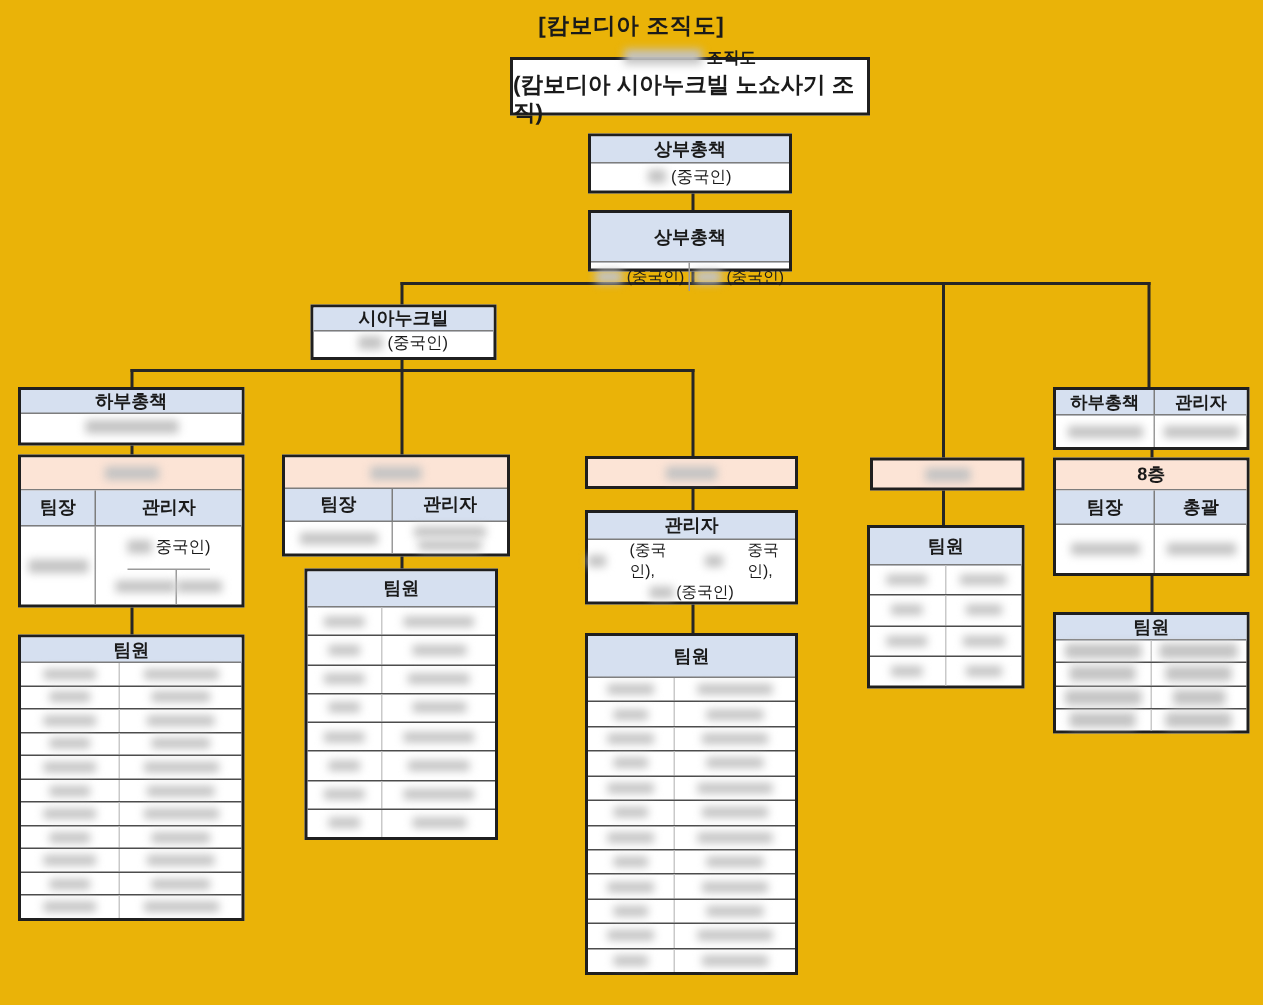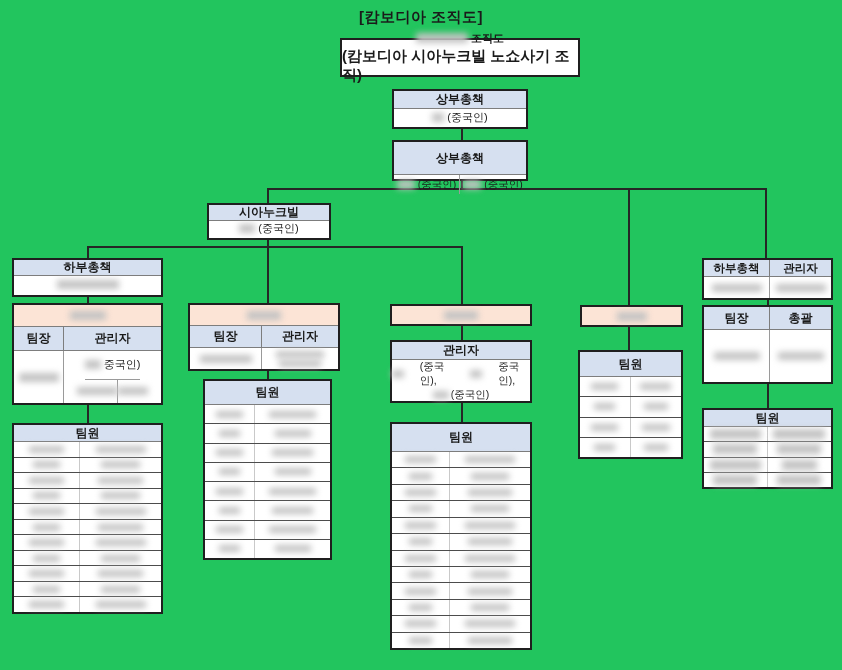--- a/index.html
+++ b/index.html
@@ -1,18 +1,18 @@
 <!DOCTYPE html>
 <html><head>
 <meta charset="utf-8">
 <style>
   * { margin:0; padding:0; box-sizing:border-box; }
   html,body { background:#ffffff; }
   body { font-family:"Liberation Sans","DejaVu Sans",sans-serif; color:#1a1a1a; }
-  #stage { position:relative; width:842px; height:670px; background:#22c55e; overflow:hidden; }
+  #stage { position:relative; width:842px; height:670px; background:#eab308; overflow:hidden; }
 
   .ln { position:absolute; background:#262626; }
 
   .box { position:absolute; background:#fff; border:2px solid #1f1f1f; }
   .hdr { background:#d6e0f0; font-weight:bold; font-size:12px; text-align:center;
          display:flex; align-items:center; justify-content:center;
          border-bottom:1px solid #7d7d7d; }
   .ohdr { background:#fce4d6; font-weight:bold; font-size:12px;
           display:flex; align-items:center; justify-content:center;
           border-bottom:1px solid #7d7d7d; }
@@ -509,20 +509,21 @@
       <div style="width:66px;border-right:1px solid #9a9a9a">
         <span class="blob" style="width:50px;height:8px"></span>
       </div>
       <div style="flex:1">
         <span class="blob" style="width:50px;height:8px"></span>
       </div>
     </div>
   </div>
 
   <div class="box" style="left:702px;top:305px;width:131px;height:79px;display:flex;flex-direction:column">
+    <div class="ohdr" style="height:20px">8층</div>
     <div class="cols" style="height:23px">
       <div class="hdr" style="width:66px;border-right:1px solid #7d7d7d">팀장</div>
       <div class="hdr" style="flex:1">총괄</div>
     </div>
     <div class="cols" style="flex:1">
       <div style="width:66px;border-right:1px solid #9a9a9a">
         <span class="blob" style="width:46px;height:8px"></span>
       </div>
       <div style="flex:1">
         <span class="blob" style="width:46px;height:8px"></span>

